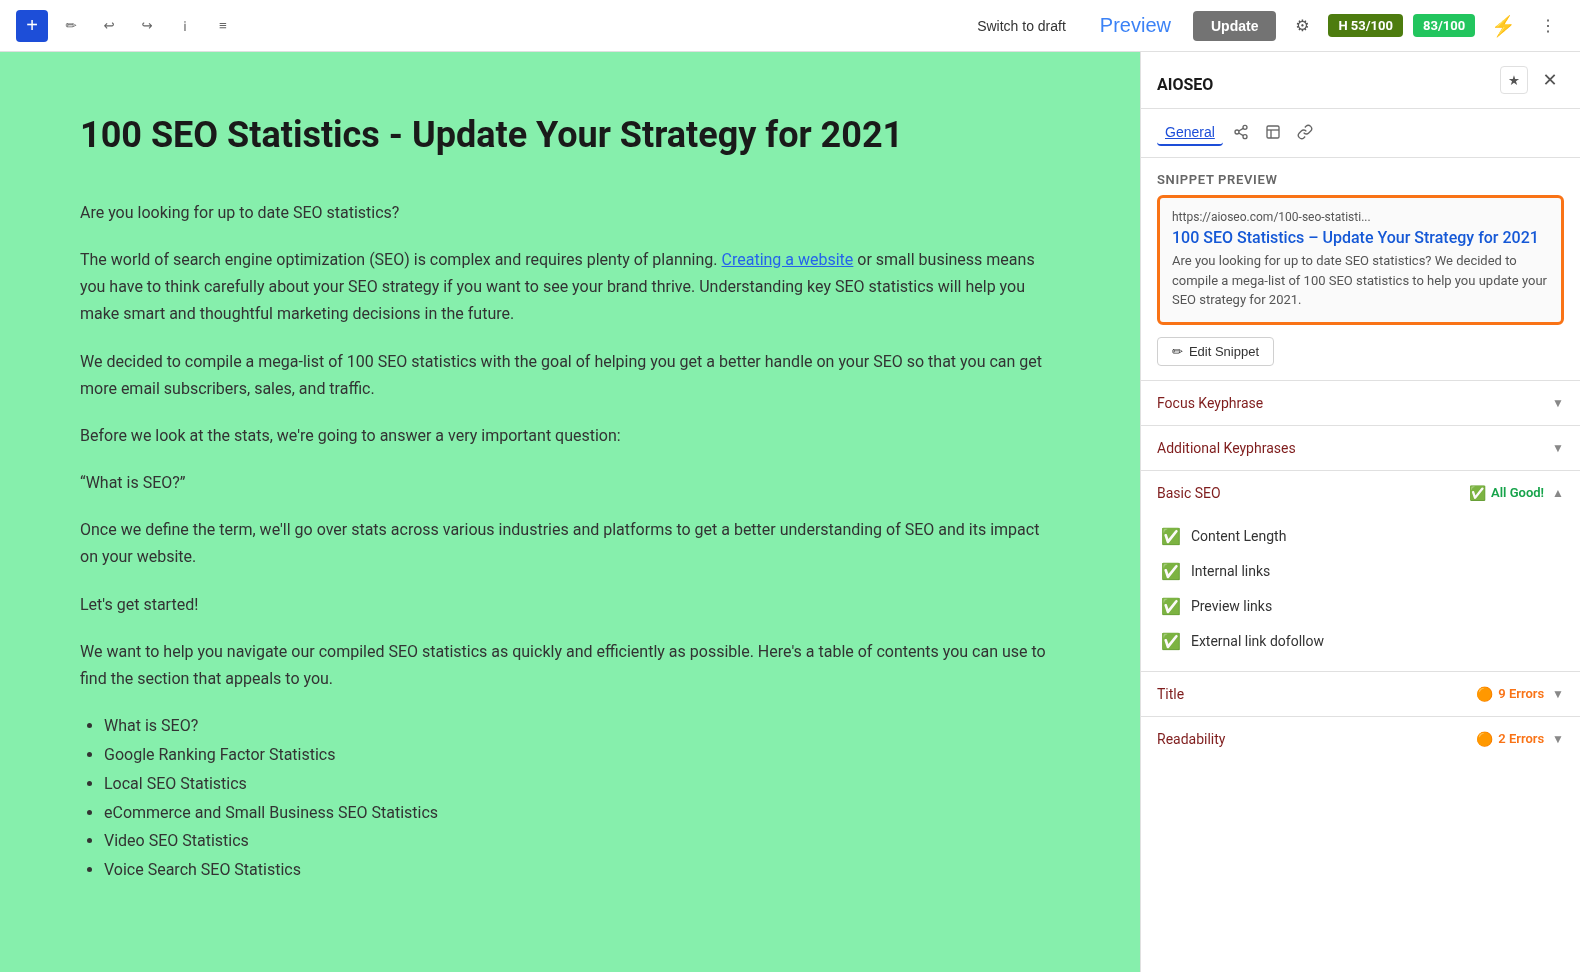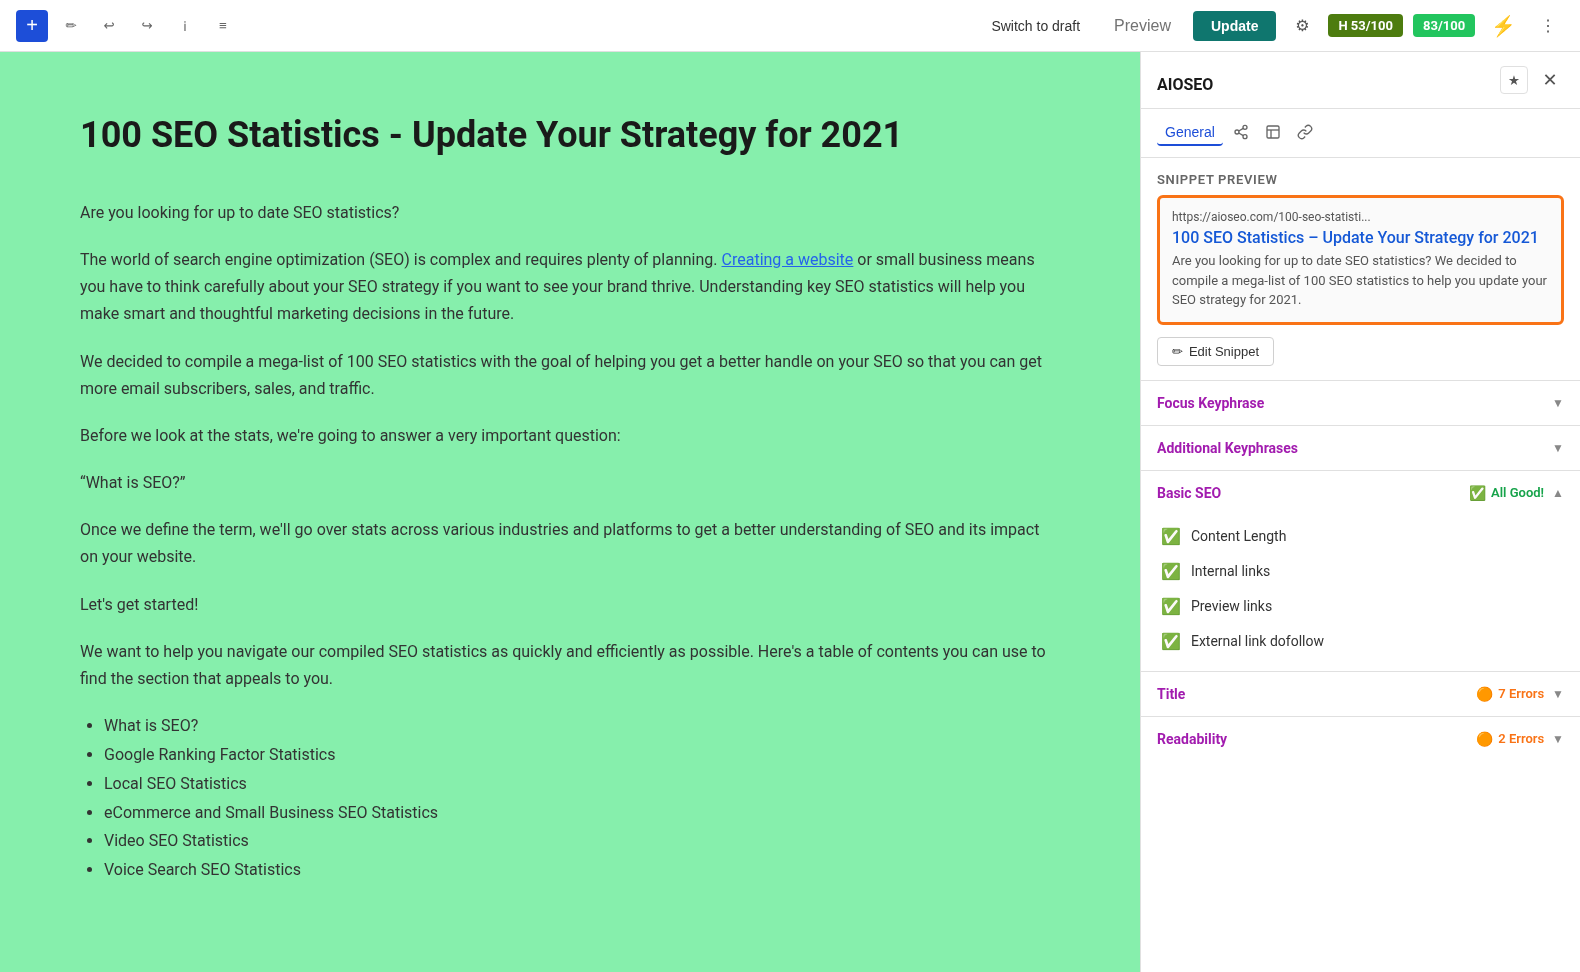--- a/index.html
+++ b/index.html
@@ -24,26 +24,26 @@
       width: 30px; height: 30px; display: flex; align-items: center; justify-content: center;
       border-radius: 4px;
     }
 
     .btn-switch-draft {
       background: none; border: none; cursor: pointer; color: #333;
       font-size: 14px; padding: 6px 12px; border-radius: 4px;
     }
 
     .btn-preview {
-      background: none; border: none; cursor: pointer; color: #737373;
-      font-size: 16px; padding: 6px 12px; border-radius: 4px;
+      background: none; border: none; cursor: pointer; color: #3b82f6;
+      font-size: 20px; padding: 6px 12px; border-radius: 4px;
     }
 
     .btn-update {
-      background: #0f766e; color: #fff; border: none; border-radius: 4px;
+      background: #737373; color: #fff; border: none; border-radius: 4px;
       padding: 7px 18px; font-size: 14px; font-weight: 600; cursor: pointer;
     }
 
     .score-badge-h {
       display: flex; align-items: center; gap: 4px;
       background: #4d7c0f; color: #fff; border-radius: 4px;
       padding: 4px 10px; font-size: 13px; font-weight: 700;
     }
     .score-badge-g {
       display: flex; align-items: center; gap: 4px;
@@ -110,21 +110,21 @@
     .sidebar-nav {
       display: flex; align-items: center; gap: 4px;
       padding: 10px 16px; border-bottom: 1px solid #e0e0e0;
     }
     .sidebar-nav-tab {
       background: none; border: none; cursor: pointer; color: #666;
       padding: 4px 8px; border-radius: 4px; font-size: 14px;
       border-bottom: 2px solid transparent;
     }
     .sidebar-nav-tab.active {
-      color: #1d4ed8; border-bottom: 2px solid #1d4ed8;
+      color: #1d4ed8; border-bottom: 2px solid #1d4ed8; text-decoration: underline;
     }
     .sidebar-nav-tab-icon {
       width: 28px; height: 28px; display: flex; align-items: center; justify-content: center;
       background: none; border: none; cursor: pointer; color: #666; border-radius: 4px;
       border-bottom: 2px solid transparent;
     }
 
     
     .section-label {
       font-size: 13px; font-weight: 600; color: #666; text-transform: uppercase;
@@ -145,21 +145,21 @@
     }
 
     
     .collapsible-section {
       border-top: 1px solid #e0e0e0;
     }
     .collapsible-header {
       display: flex; align-items: center; justify-content: space-between;
       padding: 14px 16px; cursor: pointer;
     }
-    .collapsible-title { font-size: 14px; font-weight: 700; color: #a21caf; text-align: center; }
+    .collapsible-title { font-size: 14px; font-weight: 400; color: #7f1d1d; text-align: center; }
     .collapsible-right { display: flex; align-items: center; gap: 8px; }
     .chevron { color: #888; font-size: 12px; }
 
     .badge-all-good {
       display: flex; align-items: center; gap: 4px;
       color: #16a34a; font-size: 13px; font-weight: 600;
     }
     .badge-errors-orange {
       display: flex; align-items: center; gap: 4px;
       color: #f97316; font-size: 13px; font-weight: 600;
@@ -346,21 +346,21 @@
         </div>
       </div>
     </div>
 
     <div class="collapsible-section">
       <div class="collapsible-header">
         <span class="collapsible-title">Title</span>
         <div class="collapsible-right">
           <span class="badge-errors-orange">
             <span style="font-size:14px;">🟠</span>
-            <span>7 Errors</span>
+            <span>9 Errors</span>
           </span>
           <span class="chevron">▼</span>
         </div>
       </div>
     </div>
 
     <div class="collapsible-section">
       <div class="collapsible-header">
         <span class="collapsible-title">Readability</span>
         <div class="collapsible-right">

